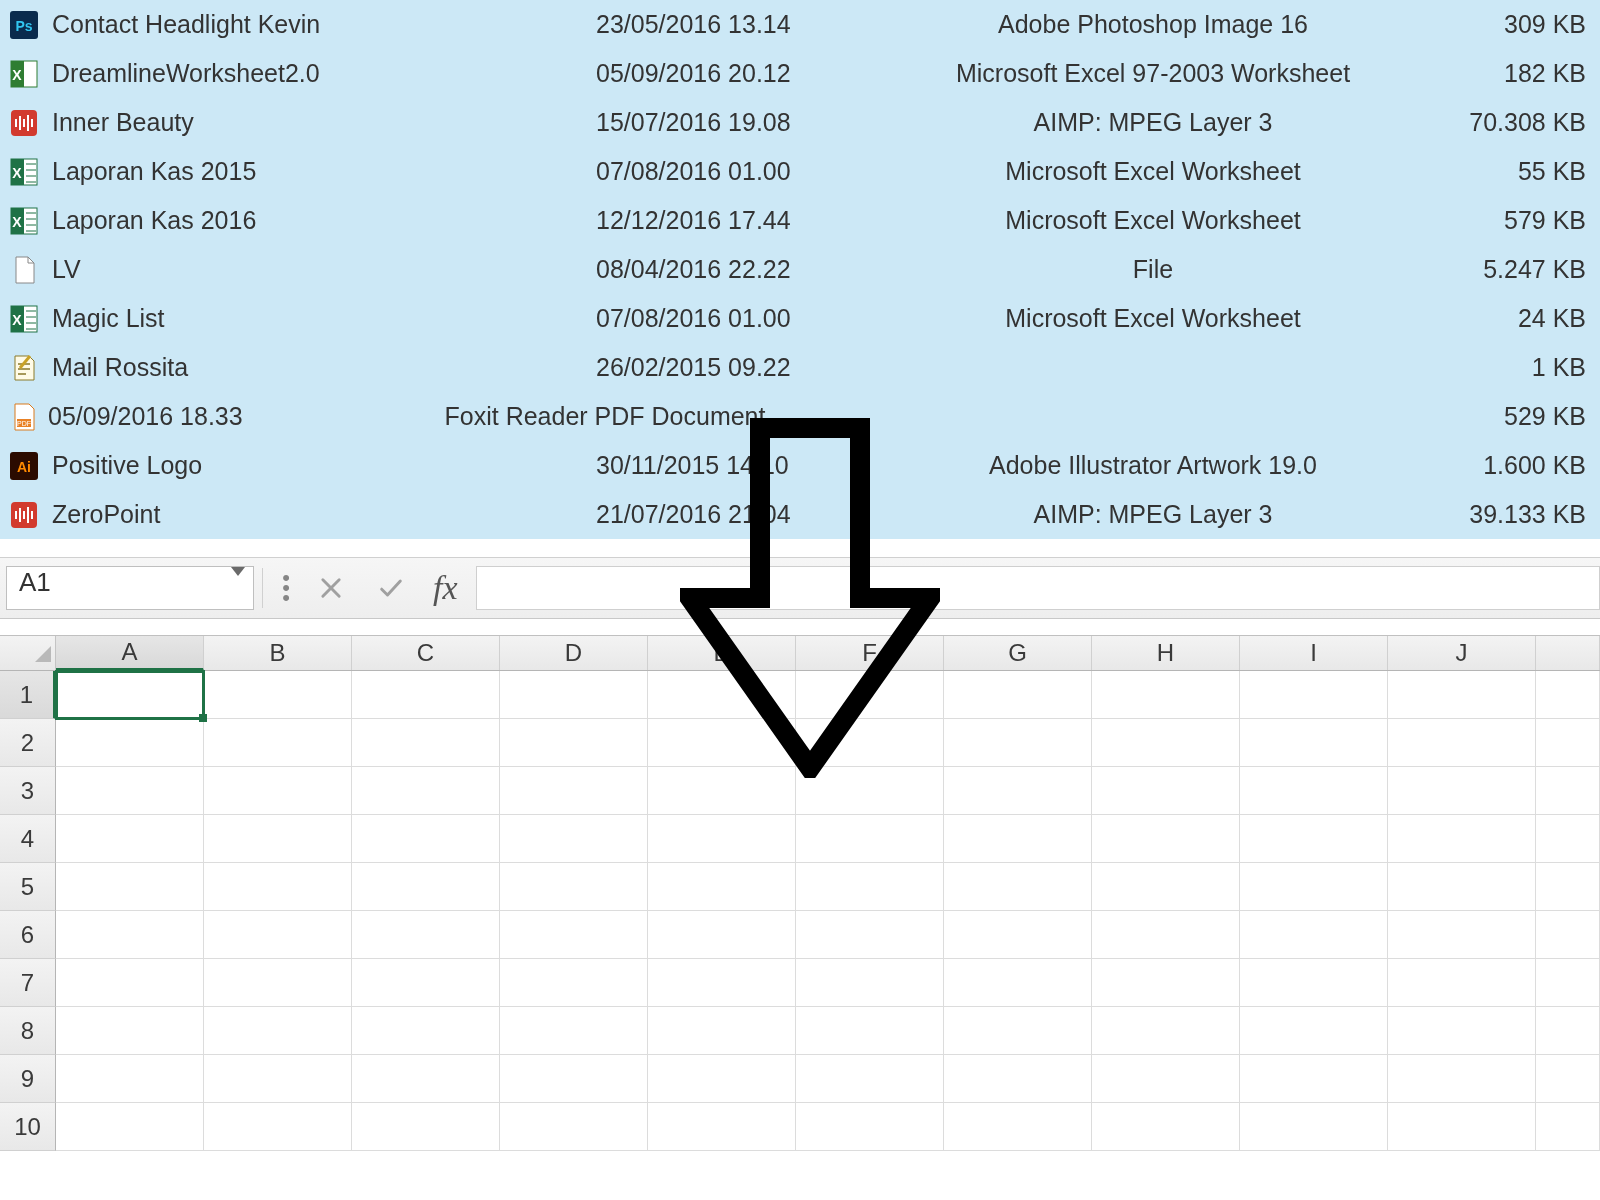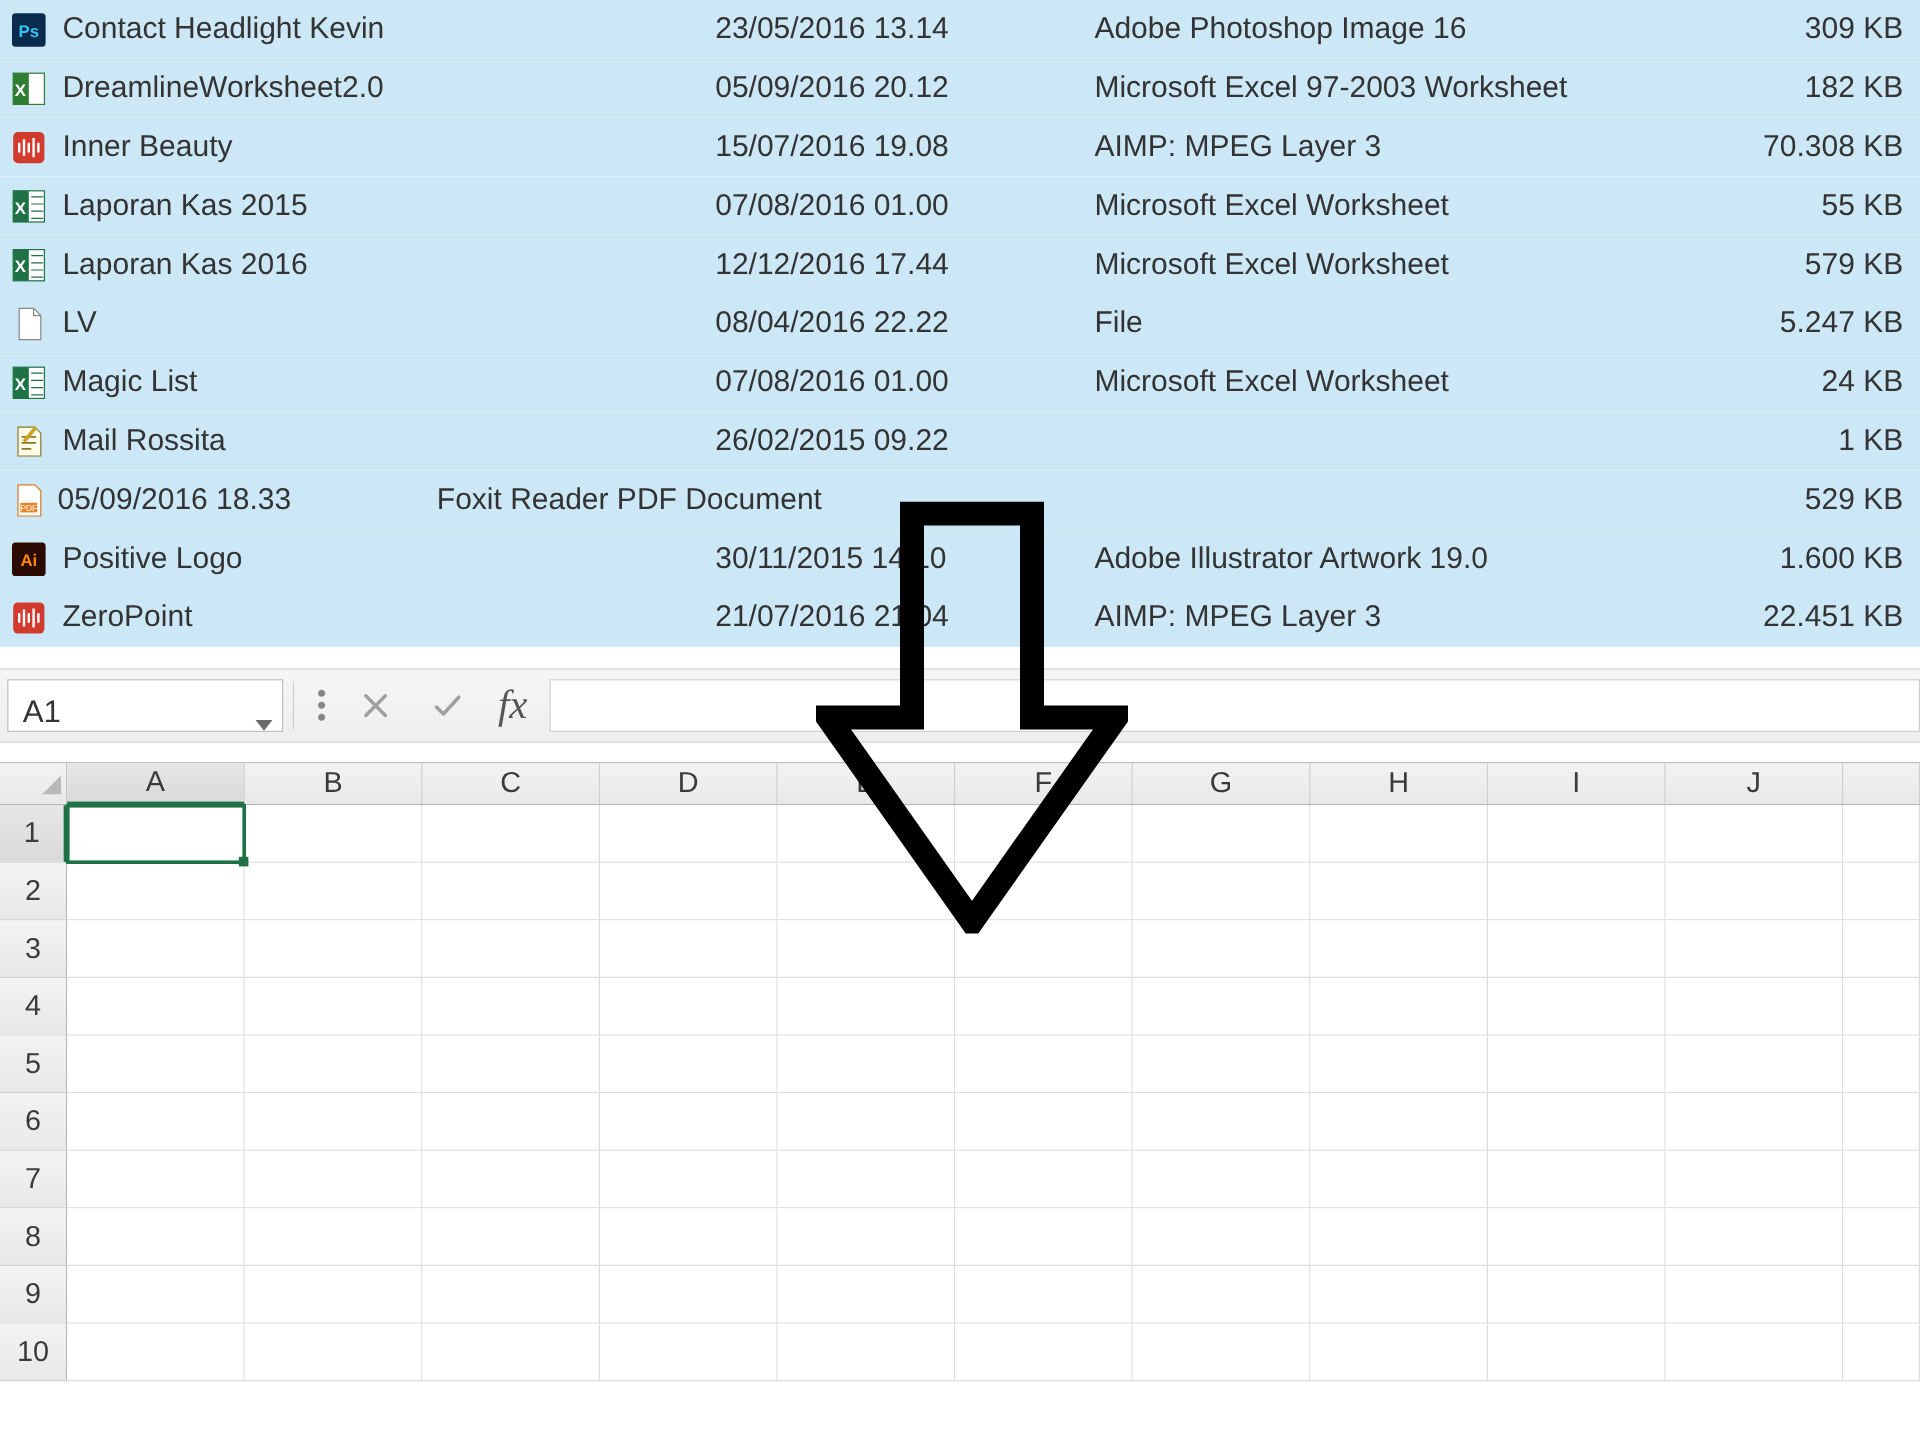--- a/index.html
+++ b/index.html
@@ -37,20 +37,21 @@
     padding-left: 4px;
     white-space: nowrap;
   }
   .file-row .date-cell {
     width: 316px;
     white-space: nowrap;
   }
   .file-row .type-cell {
     width: 482px;
     white-space: nowrap;
+    text-align: center;
   }
   .file-row .size-cell {
     flex: 1;
     text-align: right;
     padding-right: 14px;
     white-space: nowrap;
   }
 
   
   .fi { width:32px; height:32px; display:flex; align-items:center; justify-content:center; }
@@ -66,27 +67,27 @@
     width: 100%;
     display: flex;
     align-items: center;
     background: linear-gradient(#f6f6f6,#eeeeee);
     border-top: 1px solid #d0d0d0;
     border-bottom: 1px solid #c8c8c8;
     font-size: 26px;
     color: #333;
   }
   .name-box {
-    width: 230px;
+    width: 248px;
     height: 44px;
     margin-left: 6px;
     background: #ffffff;
     border: 1px solid #bfbfbf;
     display: flex;
-    align-items: flex-end;
+    align-items: flex-start;
     justify-content: space-between;
     padding: 0 8px 0 12px;
   }
   .name-box .dd {
     width:0;height:0;border-left:7px solid transparent;border-right:7px solid transparent;border-top:9px solid #6a6a6a;
   }
   .fb-sep {
     width: 1px; height: 40px; background:#d0d0d0; margin:0 8px;
   }
   .fb-vdots {
@@ -371,21 +372,21 @@
         <span class="fi">
       <svg viewBox="0 0 32 32">
             <rect x="3" y="3" width="26" height="26" rx="4" fill="#d23a2e"></rect>
             <path d="M8 20 v-8 M12 23 v-14 M16 20 v-8 M20 24 v-16 M24 20 v-8" stroke="#fff" stroke-width="2"></path>
           </svg>
     </span>
       </div>
     <div class="name-cell">ZeroPoint</div>
     <div class="date-cell">21/07/2016 21.04</div>
     <div class="type-cell">AIMP: MPEG Layer 3</div>
-    <div class="size-cell">22.451 KB</div>
+    <div class="size-cell">39.133 KB</div>
   </div>
 
 </div>
 
 <div class="gap-strip"></div>
 
 <div class="formula-bar">
   <div class="name-box">
     <span>A1</span>
     <span class="dd"></span>

